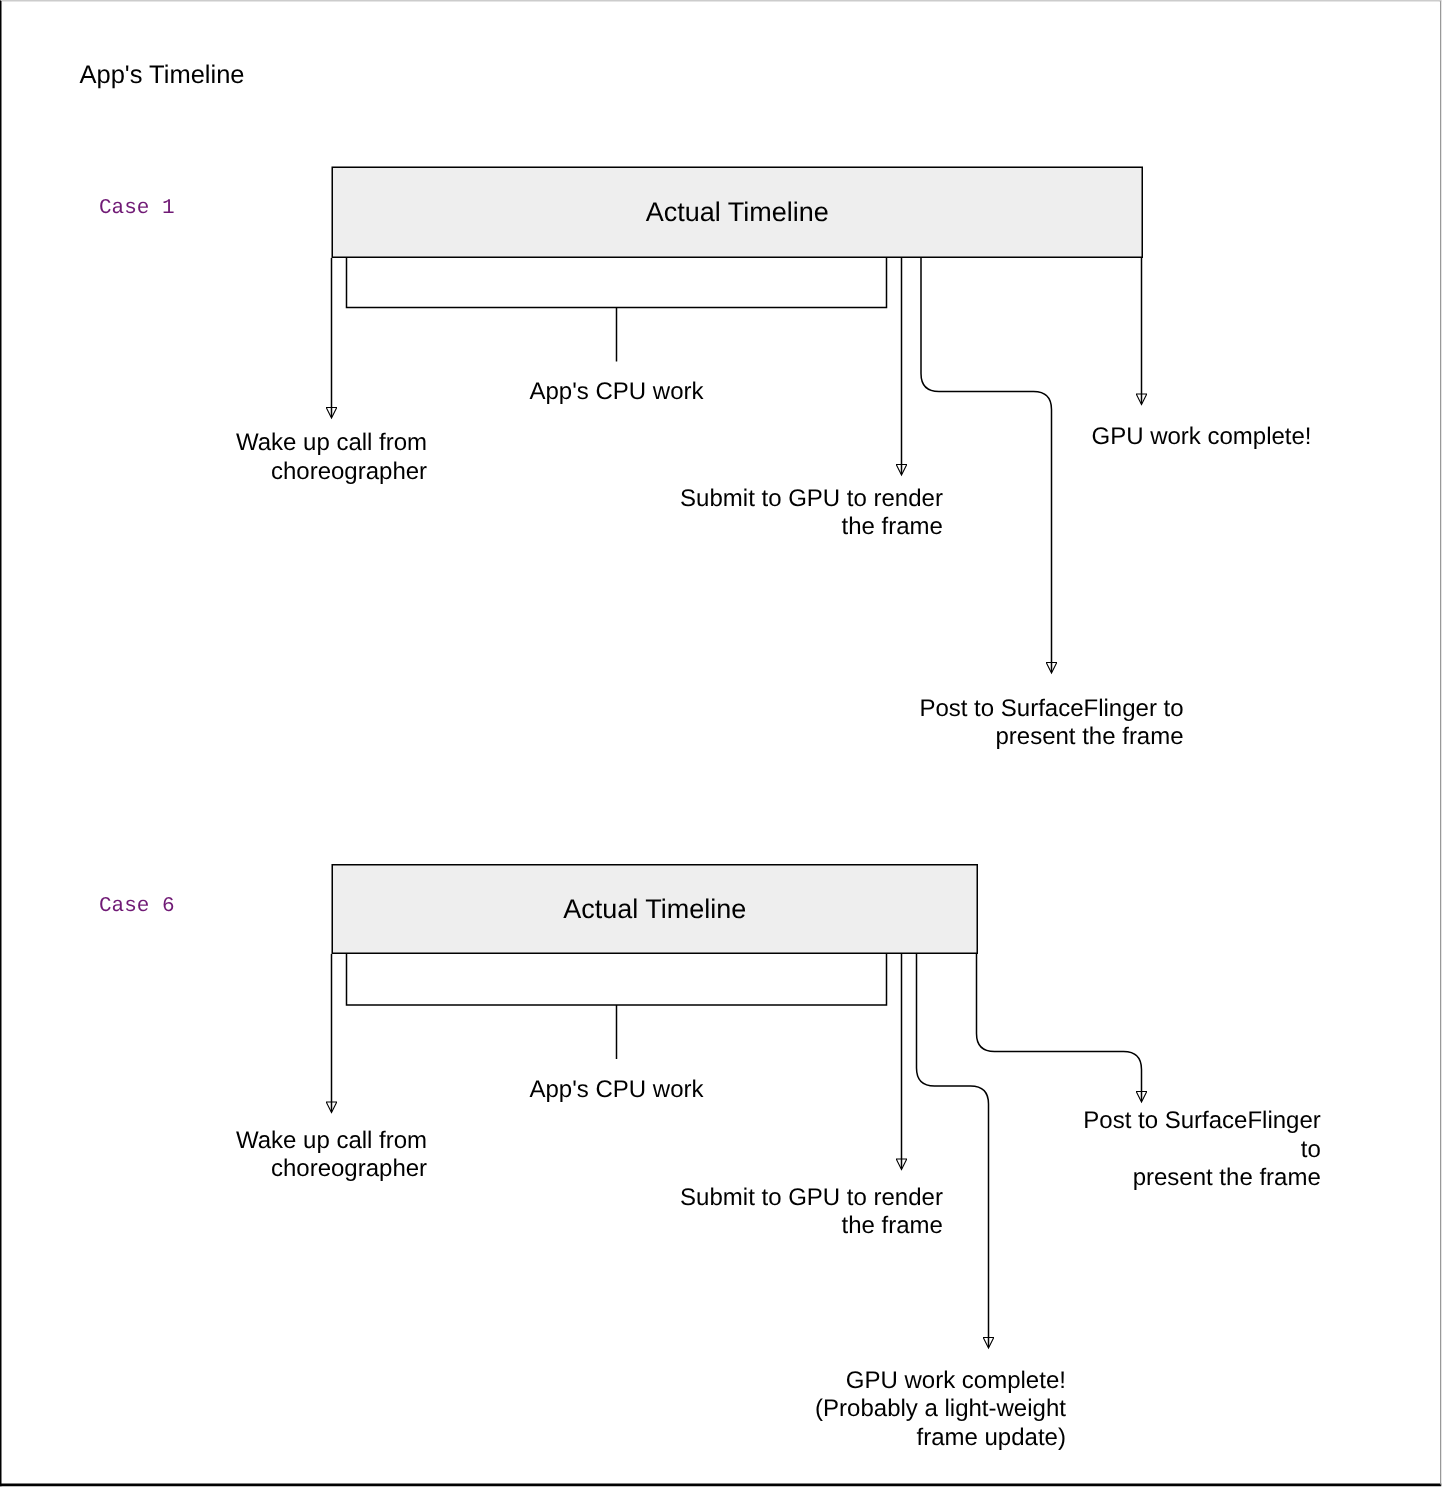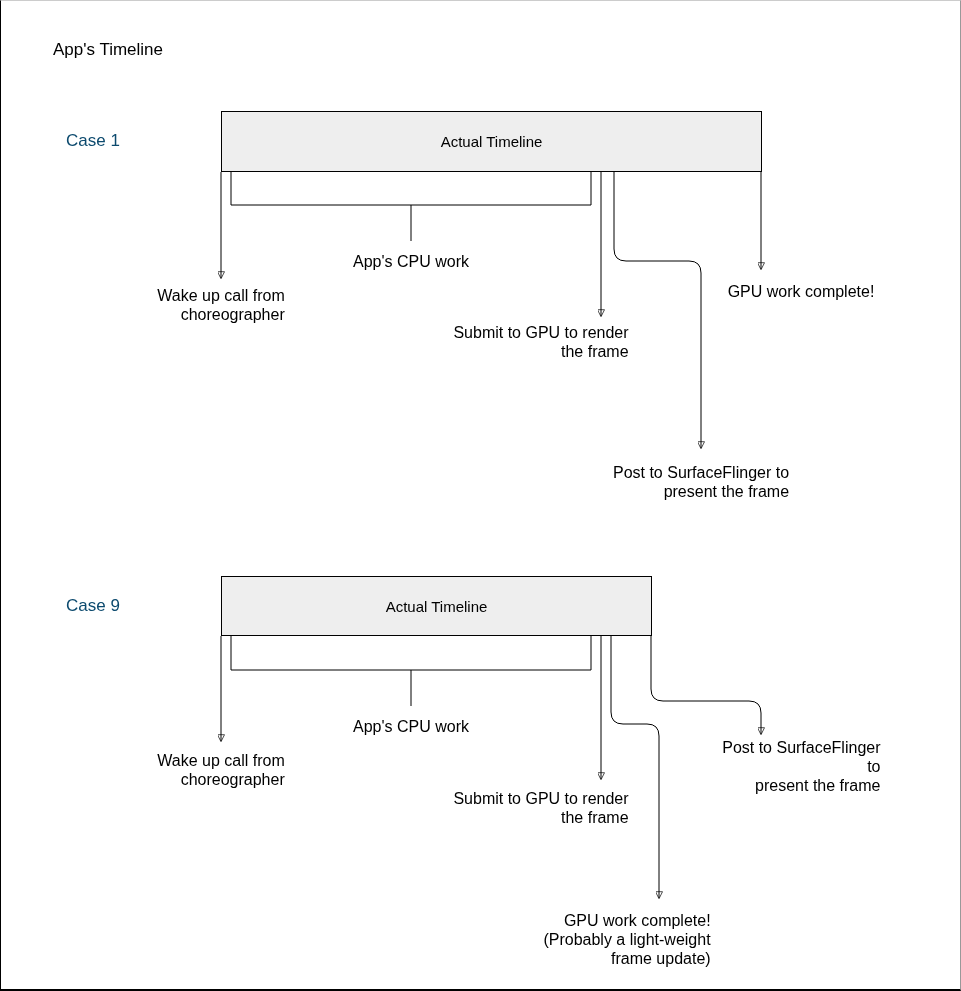--- a/index.html
+++ b/index.html
@@ -24,35 +24,36 @@
     position: absolute;
     left: 52px;
     top: 39px;
     font-size: 17px;
     color: #000000;
     white-space: nowrap;
   }
   .case-label {
     position: absolute;
     left: 65px;
-    font-size: 17px;
-    color: #0c4a6e;
+    font-size: 14px;
+    color: #701a75;
     white-space: nowrap;
+    font-family: Liberation Mono, monospace;
   }
   .case-label.c1 { top: 130px; }
   .case-label.c2 { top: 595px; }
   .timeline-box {
     position: absolute;
     box-sizing: border-box;
     background: #eeeeee;
     border: 1px solid #000000;
     display: flex;
     align-items: center;
     justify-content: center;
-    font-size: 15px;
+    font-size: 18px;
     color: #000000;
   }
   .timeline-box.c1 { left: 220px; top: 110px; width: 541px; height: 61px; }
   .timeline-box.c2 { left: 220px; top: 575px; width: 431px; height: 60px; }
   .note {
     position: absolute;
     transform: translateX(-50%);
     text-align: right;
     font-size: 16px;
     line-height: 19px;
@@ -108,21 +109,21 @@
   </div>
   <div class="note" style="left:220px; top:285px;">Wake up call from
 choreographer</div>
   <div class="note" style="left:410px; top:251px;">App's CPU work</div>
   <div class="note" style="left:540px; top:322px;">Submit to GPU to render
 the frame</div>
   <div class="note" style="left:800px; top:281px;">GPU work complete!</div>
   <div class="note" style="left:700px; top:462px;">Post to SurfaceFlinger to
 present the frame</div>
 
-  <div class="case-label c2">Case 9</div>
+  <div class="case-label c2">Case 6</div>
   <div class="timeline-box c2">
     <span>Actual Timeline</span>
   </div>
   <div class="note" style="left:220px; top:750px;">Wake up call from
 choreographer</div>
   <div class="note" style="left:410px; top:716px;">App's CPU work</div>
   <div class="note" style="left:540px; top:788px;">Submit to GPU to render
 the frame</div>
   <div class="note" style="left:626px; top:910px;">GPU work complete!
 (Probably a light-weight

